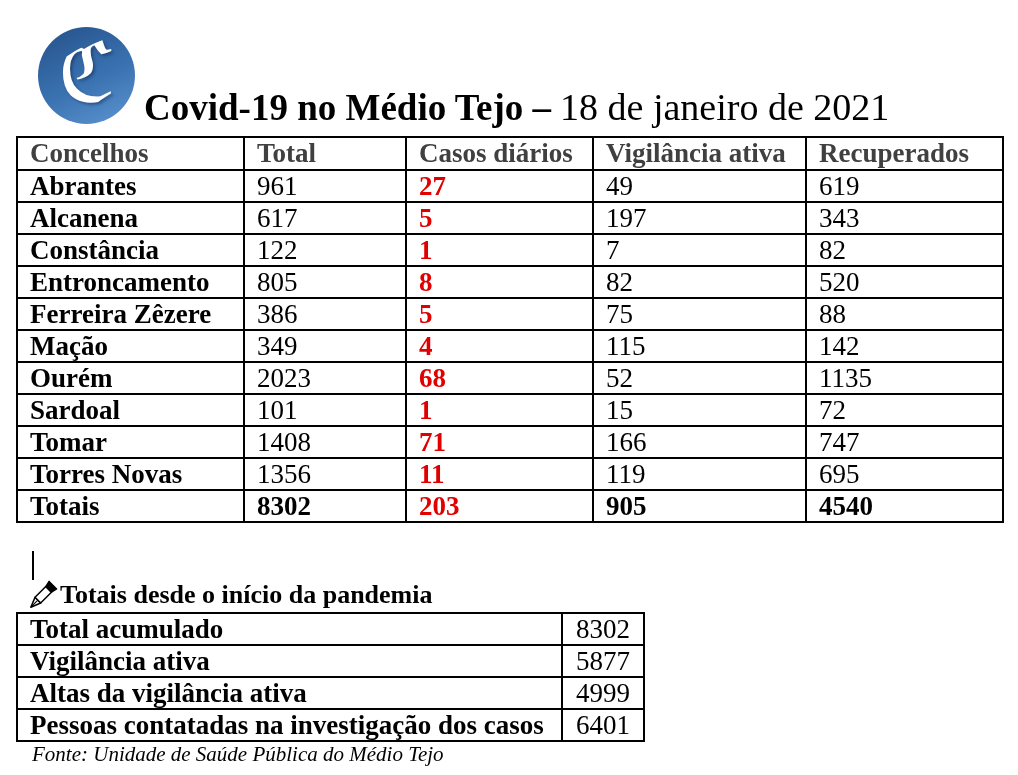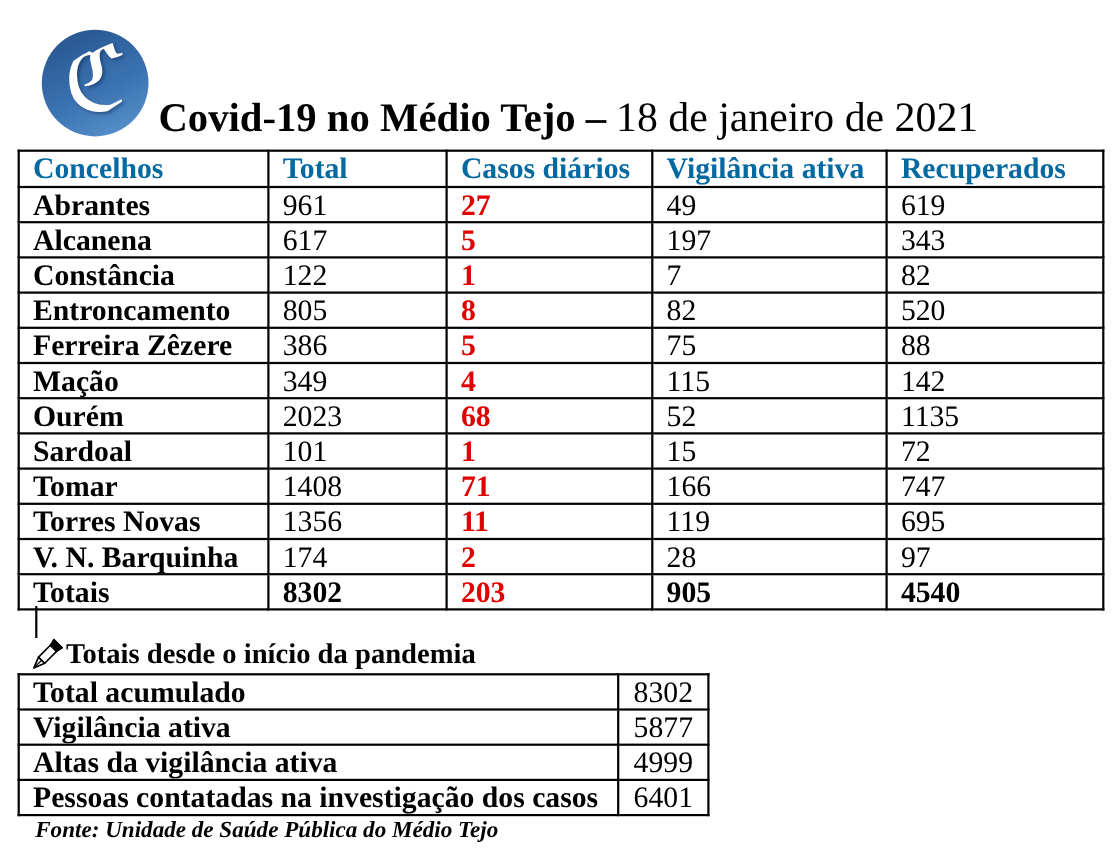--- a/index.html
+++ b/index.html
@@ -29,40 +29,40 @@
   
   table{ border-collapse:collapse; table-layout:fixed; }
   td,th{
     border:2px solid #000; text-align:left; vertical-align:middle;
     padding:0 4px 0 12px; white-space:nowrap; overflow:hidden;
     font-size:27px; line-height:29px;
   }
   .main-table{ position:absolute; left:16px; top:136px; width:986px; }
   .main-table thead tr{ height:33px; }
   .main-table tbody tr{ height:32px; }
-  .main-table th{ color:#0369a1; font-weight:bold;margin-left:40px; }
+  .main-table th{ color:#404040; font-weight:bold;margin-left:40px; }
   .main-table td.c-name{ font-weight:bold; }
   .main-table td.c-daily{ color:#E00000;font-weight:bold; }
   .main-table tr.totals td{ font-weight:bold; }
   
   .tick{ position:absolute; left:32px; top:551px; width:2px; height:29px; background:#000; }
   
   .summary-heading{
     position:absolute; left:28px; top:579px; height:32px;
     display:flex; align-items:center; font-size:26px; font-weight:bold; white-space:nowrap;
   }
   .pencil{ width:30px; height:30px; margin-right:2px; flex:0 0 auto; }
   .summary-table{ position:absolute; left:16px; top:612px; width:627px; }
   .summary-table tr{ height:32px; }
   .summary-table td.s-label{ font-weight:bold; }
   .summary-table td.s-value{ text-align:center; padding:0 2px; }
   
   .footer{
     position:absolute; left:32px; top:742px;
-    font-size:21px; font-weight:bold; font-style:italic; white-space:nowrap;
+    font-size:21px; font-weight:normal; font-style:italic; white-space:nowrap;
   }
 </style>
 </head>
 <body>
 
 <div class="logo">
   <span class="logo-glyph">ℭ</span>
 </div>
 
 <h1 class="title"><span class="title-bold">Covid-19 no Médio Tejo –</span><span class="title-date">18 de janeiro de 2021</span></h1>
@@ -147,27 +147,20 @@
       <td class="c-daily">71</td>
       <td>166</td>
       <td>747</td>
     </tr>
     <tr>
       <td class="c-name">Torres Novas</td>
       <td>1356</td>
       <td class="c-daily">11</td>
       <td>119</td>
       <td>695</td>
-    </tr>
-    <tr>
-      <td class="c-name">V. N. Barquinha</td>
-      <td>174</td>
-      <td class="c-daily">2</td>
-      <td>28</td>
-      <td>97</td>
     </tr>
     <tr class="totals">
       <td class="c-name">Totais</td>
       <td>8302</td>
       <td class="c-daily">203</td>
       <td>905</td>
       <td>4540</td>
     </tr>
   </tbody>
 </table>

